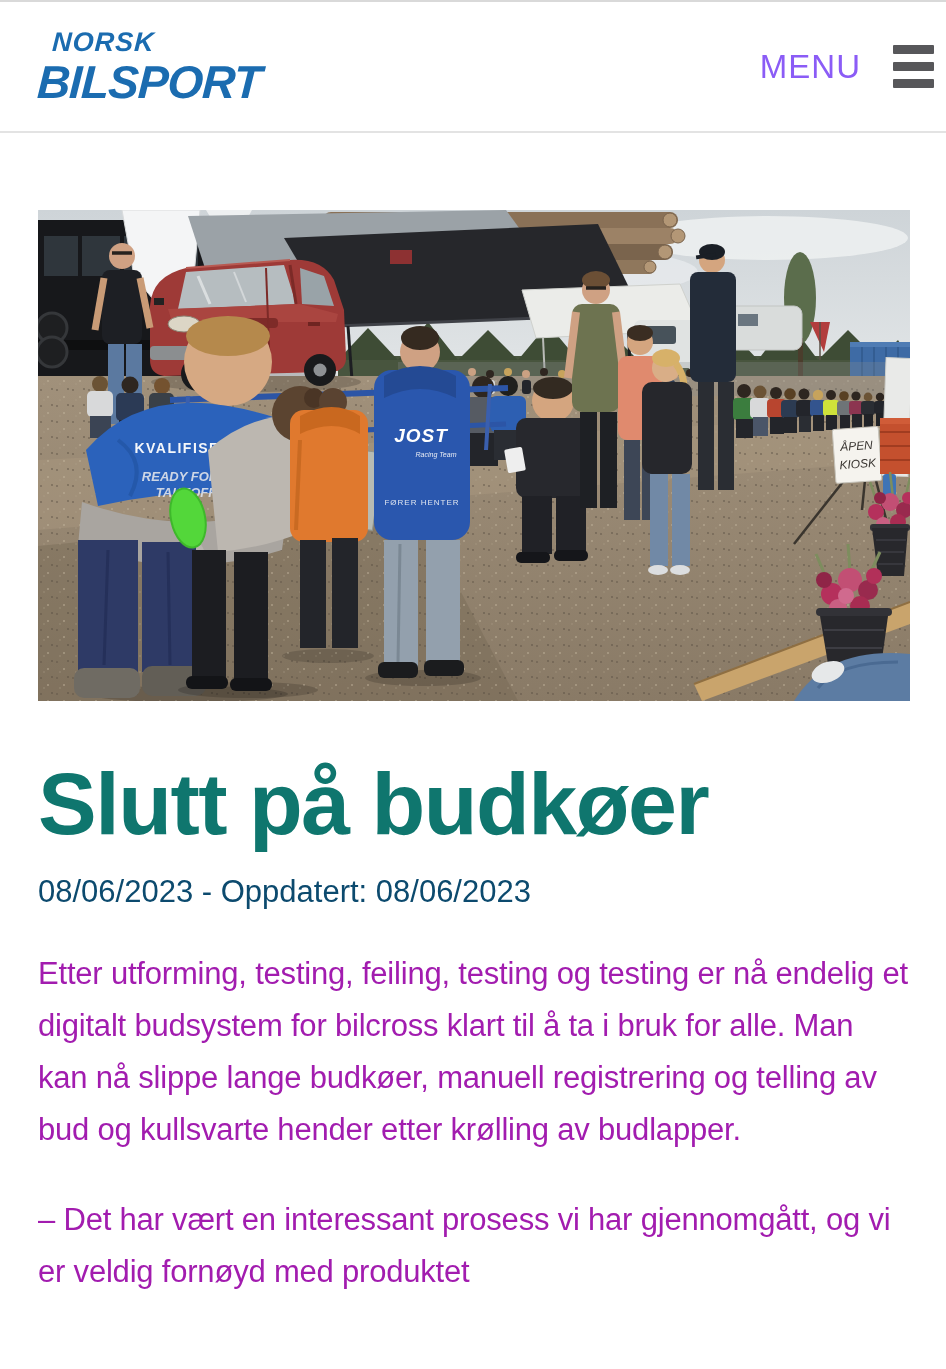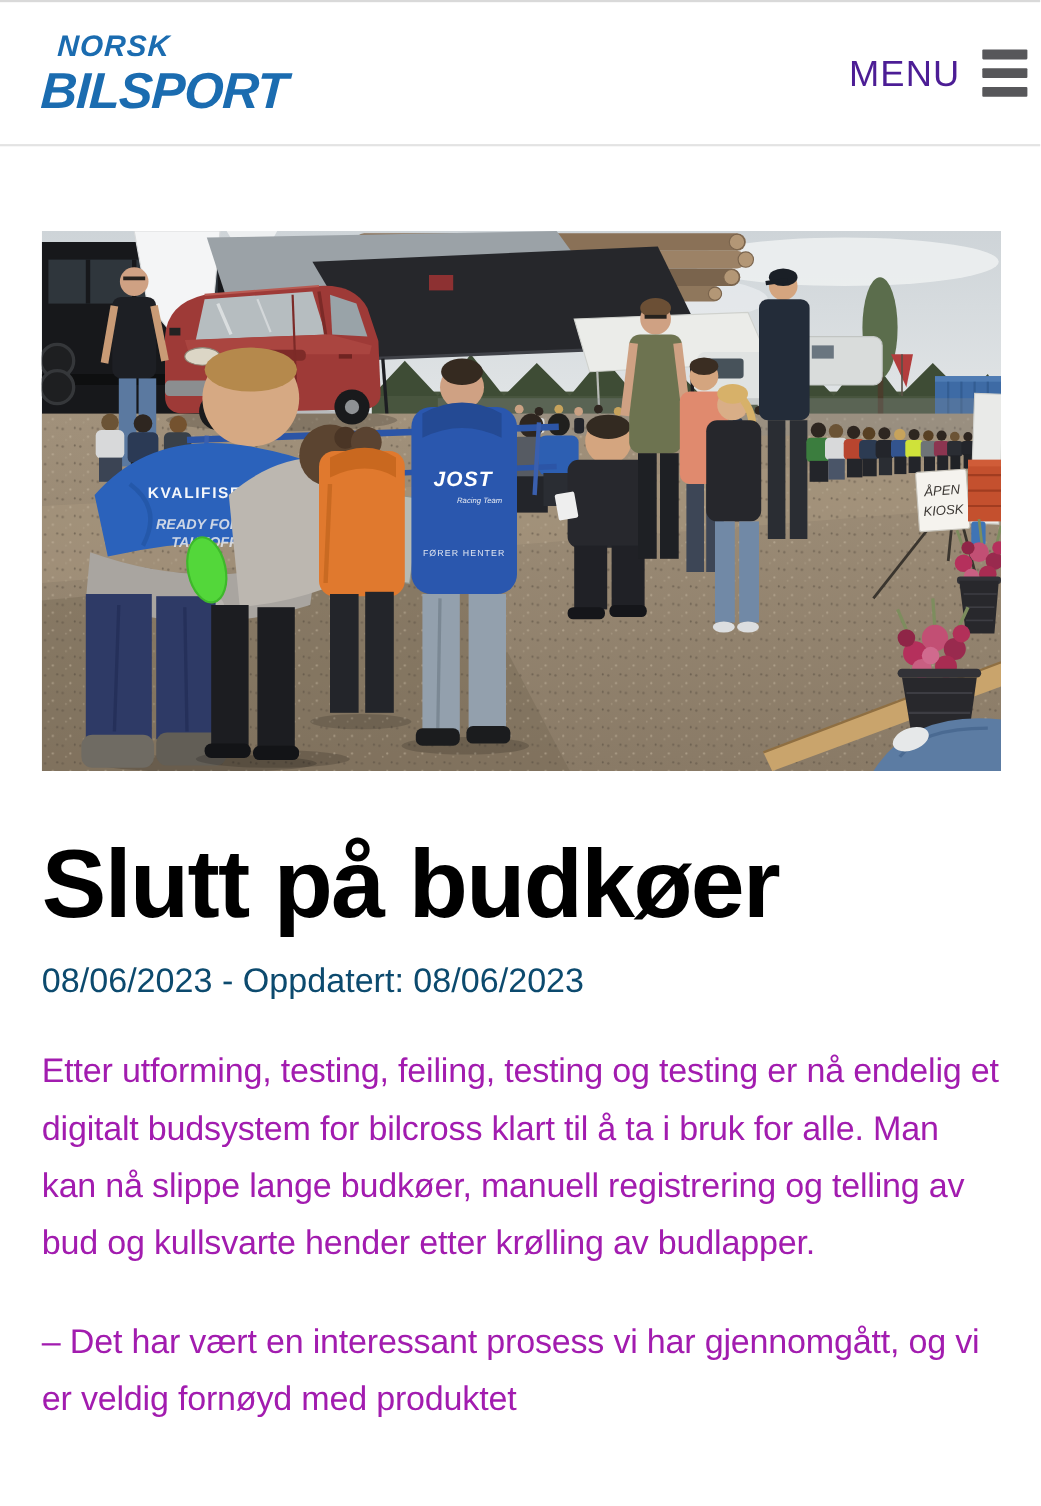--- a/index.html
+++ b/index.html
@@ -11,30 +11,30 @@
   
   header {
     height:133px; box-sizing:border-box;
     border-top:2px solid #d9d9d9; border-bottom:2px solid #e3e3e3;
     display:flex; align-items:center; justify-content:space-between;
     padding:0 10px 0 38px; background:#ffffff;
   }
   .logo { color:#1b6cb0; font-weight:bold; font-style:italic; line-height:1; transform:skewX(-3deg); cursor:pointer; }
   .logo .l1 { display:block; font-size:27px; letter-spacing:1px; margin-left:13px; }
   .logo .l2 { display:block; font-size:46px; letter-spacing:-1px; margin-top:3px; }
-  .menu-wrap { display:flex; align-items:center; gap:20px; color:#4c1d95; cursor:pointer; padding-right:2px; }
+  .menu-wrap { display:flex; align-items:center; gap:32px; color:#8b5cf6; cursor:pointer; padding-right:2px; }
   .menu-label { font-size:33px; letter-spacing:1px; }
   .burger { display:flex; flex-direction:column; gap:8px; }
   .burger span { display:block; width:41px; height:9px; background:#57575a; border-radius:1px; }
   
   figure.hero { margin:77px 36px 0 38px; width:872px; height:491px; padding:0; }
   figure.hero svg { display:block; }
   h1.title {
     margin:56px 38px 0 38px; font-size:88px; line-height:1.06;
-    letter-spacing:-1.5px; color:#000000; font-weight:bold;
+    letter-spacing:-1.5px; color:#0f766e; font-weight:bold;
   }
   p.meta { margin:24px 38px 0 38px; font-size:31px; color:#0c4a6e; }
   p.body-p {
     margin:38px 38px 0 38px; font-size:31px; line-height:52px;
     color:#a21caf; letter-spacing:-0.2px;
   }
   p.body-p + p.body-p { }
 </style>
 </head>
 <body>

